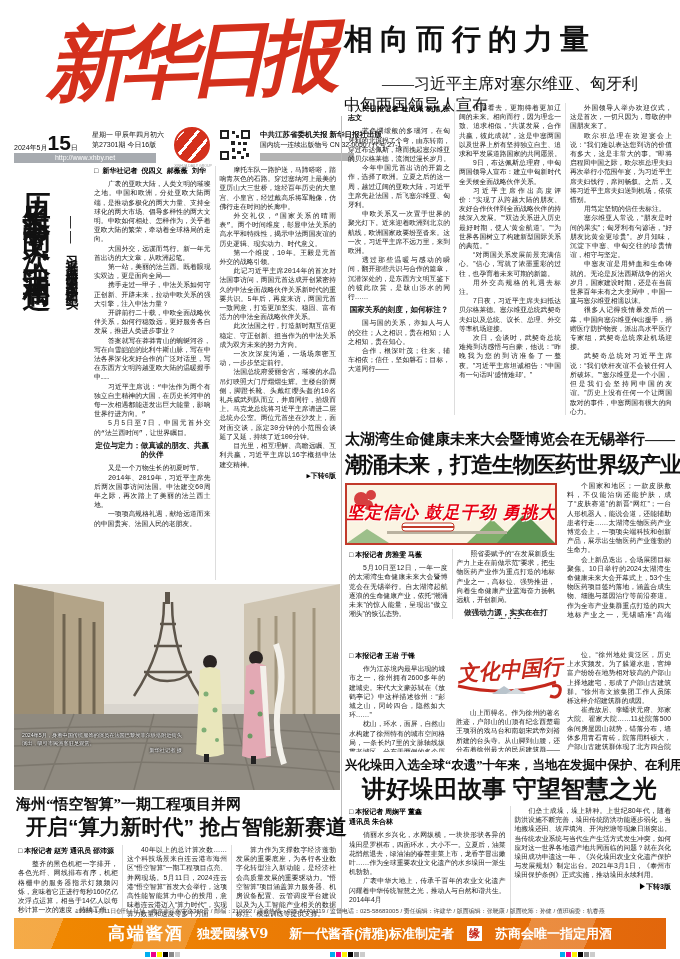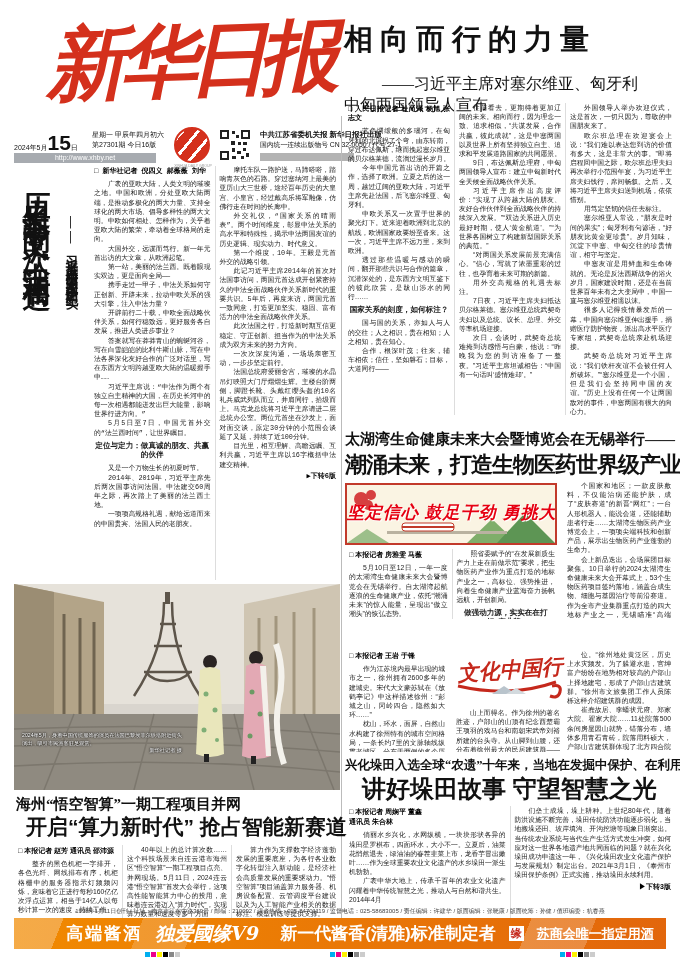--- a/index.html
+++ b/index.html
@@ -65,23 +65,23 @@
   .cult-text{position:absolute;left:0;top:10px;width:100%;text-align:center;color:#c5281c;
     font-size:21px;font-weight:900;font-style:italic;font-family:"DejaVu Serif",serif;
     white-space:nowrap;transform:rotate(-4deg);}
   
   .footline{position:absolute;left:0;top:907px;width:680px;text-align:center;font-size:6px;color:#444;}
   .adbar{position:absolute;left:14px;top:918px;width:652px;height:31px;color:#fff;
     background:linear-gradient(112deg,rgba(255,255,255,.28) 0 46px,rgba(255,255,255,0) 46px 120px,rgba(255,255,255,.18) 120px 170px,rgba(255,255,255,0) 170px 480px,rgba(255,255,255,.22) 480px 540px,rgba(255,255,255,0) 540px),
                linear-gradient(100deg,#f18a00,#e2660c);
     display:flex;align-items:center;justify-content:center;gap:13px;white-space:nowrap;}
   .adbar .a1{font-size:17px;font-weight:900;letter-spacing:2px;margin-left:40px;}
-  .adbar .a2{font-size:19px;font-weight:900;font-style:italic;font-family:"DejaVu Serif",serif;}
-  .adbar .a3{font-size:17px;font-weight:bold;margin-left:8px;}
-  .adbar .a4{font-size:13px;font-weight:bold;text-decoration:underline;}
+  .adbar .a2{font-size:13px;font-weight:900;font-family:"DejaVu Serif",serif;}
+  .adbar .a3{font-size:13px;font-weight:bold;margin-left:8px;}
+  .adbar .a4{font-size:13px;font-weight:bold;}
   .adlogo{width:15px;height:15px;background:#fff;color:#c5281c;font-size:11px;font-weight:900;
     text-align:center;line-height:15px;}
   .regdots{position:absolute;top:952px;height:5px;display:flex;gap:1px;}
   .regdots i{width:5px;height:5px;display:block;}
 </style>
 </head>
 <body>
 
 <div class="page">
 

